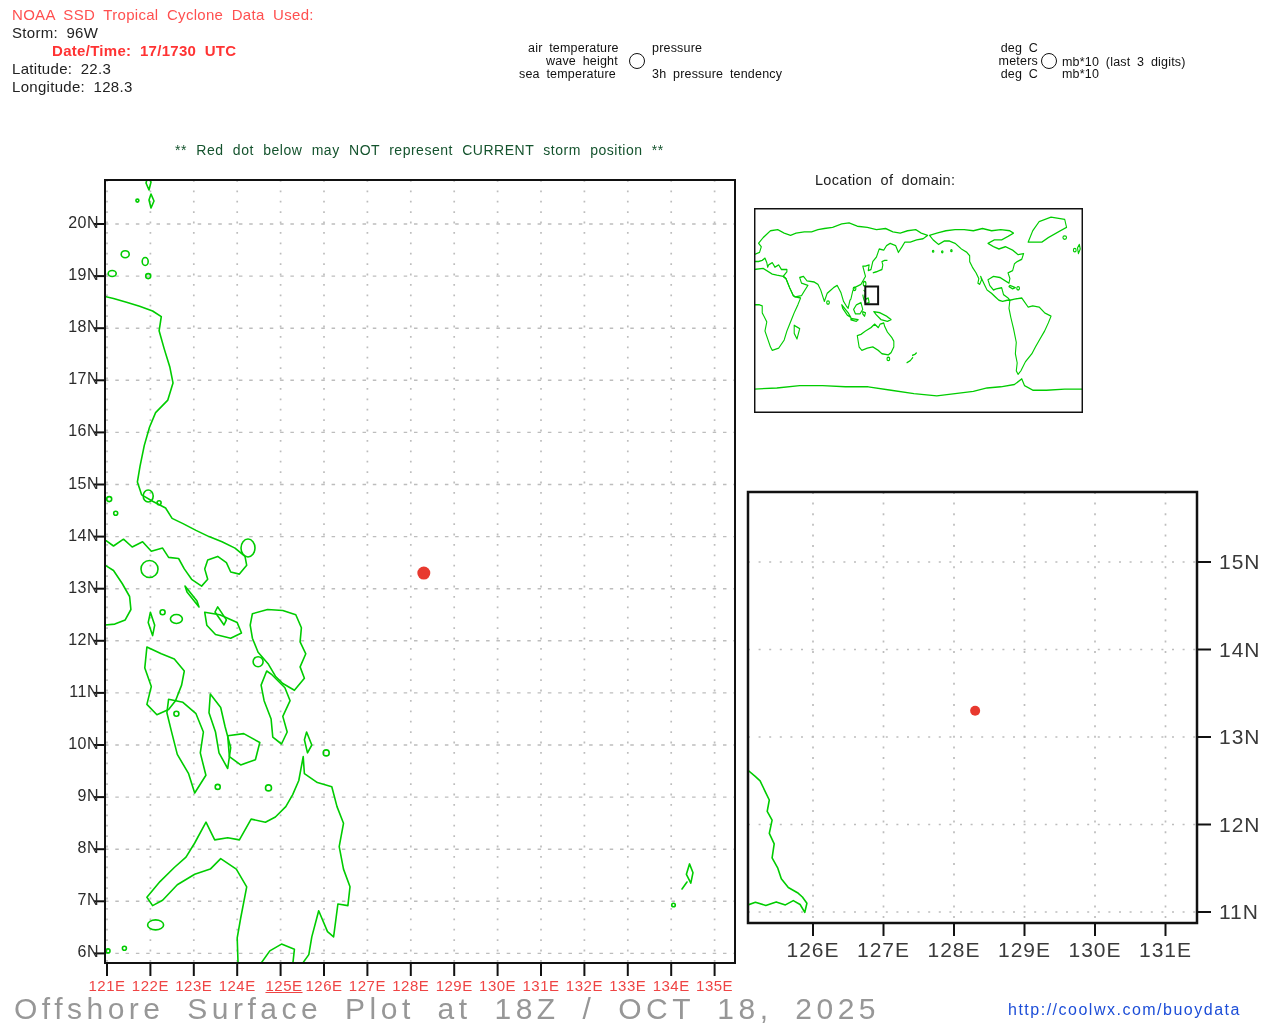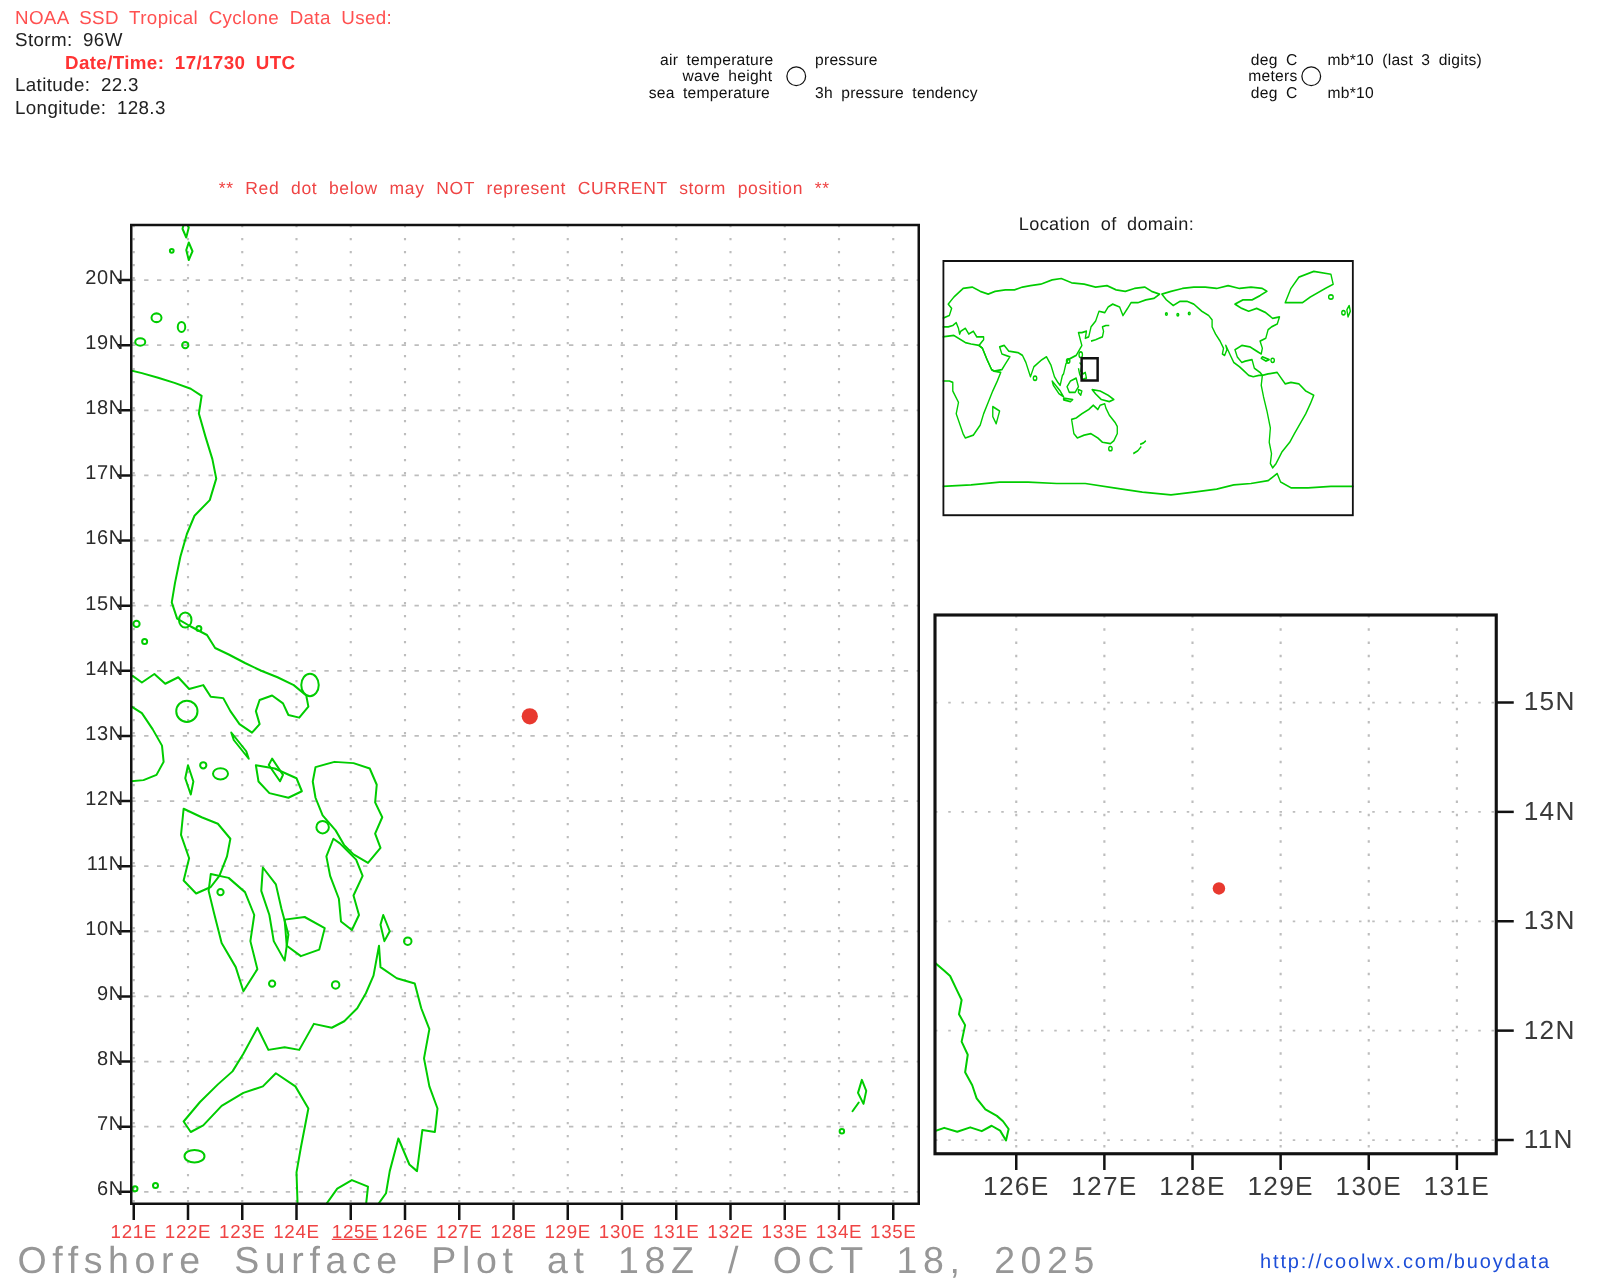--- a/index.html
+++ b/index.html
@@ -7,21 +7,21 @@
         font-family:"Liberation Sans",sans-serif;}
   
   .hdr{position:absolute;left:12px;font-size:15px;letter-spacing:.3px;word-spacing:4px;color:#222;white-space:pre;}
   .hdr.red{color:#ff5050;}
   .hdr.redbold{color:#ff3333;font-weight:bold;}
   .caution{position:absolute;left:600px;top:3px;width:560px;text-align:center;color:#ff5050;
            font-size:26px;letter-spacing:1px;word-spacing:10px;}
   
   .lg{position:absolute;font-size:12.5px;color:#111;letter-spacing:.2px;word-spacing:3px;white-space:pre;}
   .lg-circle{position:absolute;width:14px;height:14px;border:1.6px solid #111;border-radius:50%;background:#fff;}
-  .warning{position:absolute;left:175px;top:142px;color:#ef4444;font-size:14px;letter-spacing:.5px;word-spacing:5px;}
+  .warning{position:absolute;left:175px;top:142px;color:#14532d;font-size:14px;letter-spacing:.5px;word-spacing:5px;}
   .inset-title{position:absolute;left:815px;top:172px;color:#1c1c1c;font-size:14.5px;letter-spacing:.3px;word-spacing:4px;}
   
   svg{position:absolute;}
   .coast{stroke:#00cc00;fill:none;stroke-width:1.6;stroke-linejoin:round;stroke-linecap:round;}
   .wc{stroke:#00cc00;fill:none;stroke-width:1.2;stroke-linejoin:round;}
   
   .lat-lab-main{position:absolute;width:70px;text-align:right;font-size:16px;color:#2b2b2b;letter-spacing:.5px;}
   .lon-lab-main{position:absolute;width:60px;text-align:center;font-size:15px;color:#ef4444;letter-spacing:.5px;}
   .lat-lab-zoom{position:absolute;font-size:21px;color:#3a3a3a;letter-spacing:1px;}
   .lon-lab-zoom{position:absolute;width:80px;text-align:center;font-size:21px;color:#3a3a3a;letter-spacing:1px;}
@@ -42,21 +42,21 @@
 
 
   <div class="lg" style="left:528px;top:41px;">air temperature</div>
   <div class="lg" style="left:652px;top:41px;">pressure</div>
   <div class="lg" style="left:546px;top:54px;">wave height</div>
   <div class="lg-circle" style="left:629px;top:53px;"></div>
   <div class="lg" style="left:519px;top:67px;">sea temperature</div>
   <div class="lg" style="left:652px;top:67px;">3h pressure tendency</div>
 
   <div class="lg" style="left:962px;top:41px;width:76px;text-align:right;">deg C</div>
-  <div class="lg" style="left:1062px;top:41px;">mb*10 (last 3 digits)</div>
+  <div class="lg" style="left:1062px;top:55px;">mb*10 (last 3 digits)</div>
   <div class="lg" style="left:962px;top:54px;width:76px;text-align:right;">meters</div>
   <div class="lg-circle" style="left:1041px;top:53px;"></div>
   <div class="lg" style="left:962px;top:67px;width:76px;text-align:right;">deg C</div>
   <div class="lg" style="left:1062px;top:67px;">mb*10</div>
 
   <div class="warning">** Red dot below may NOT represent CURRENT storm position **</div>
 
   <div class="inset-title">Location of domain:</div>
 
   <svg id="main-map" style="left:85px;top:168px;" width="665" height="830" viewBox="0 0 665 830">

